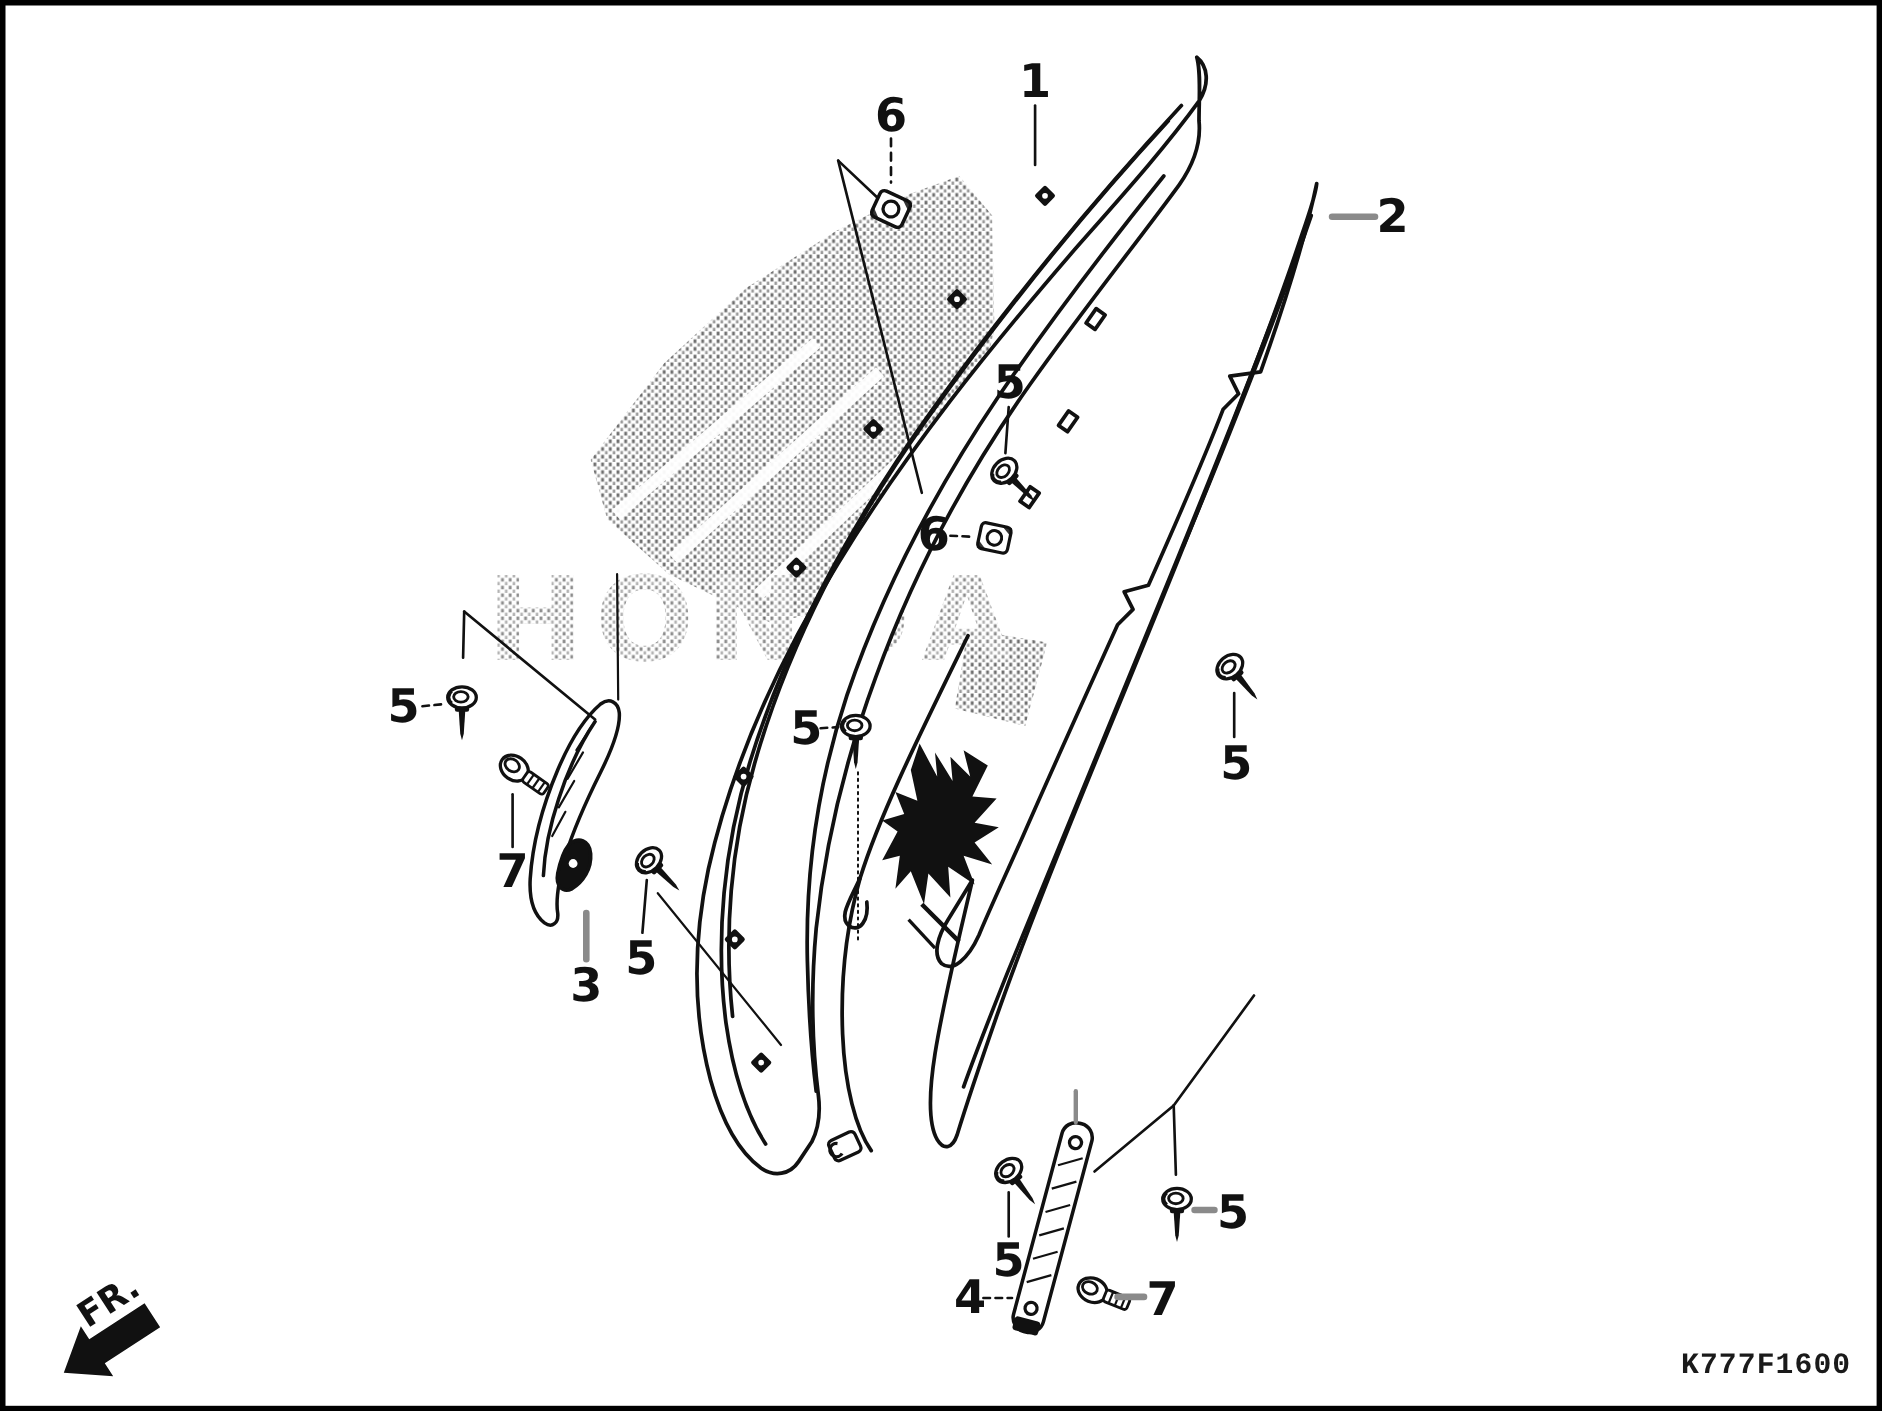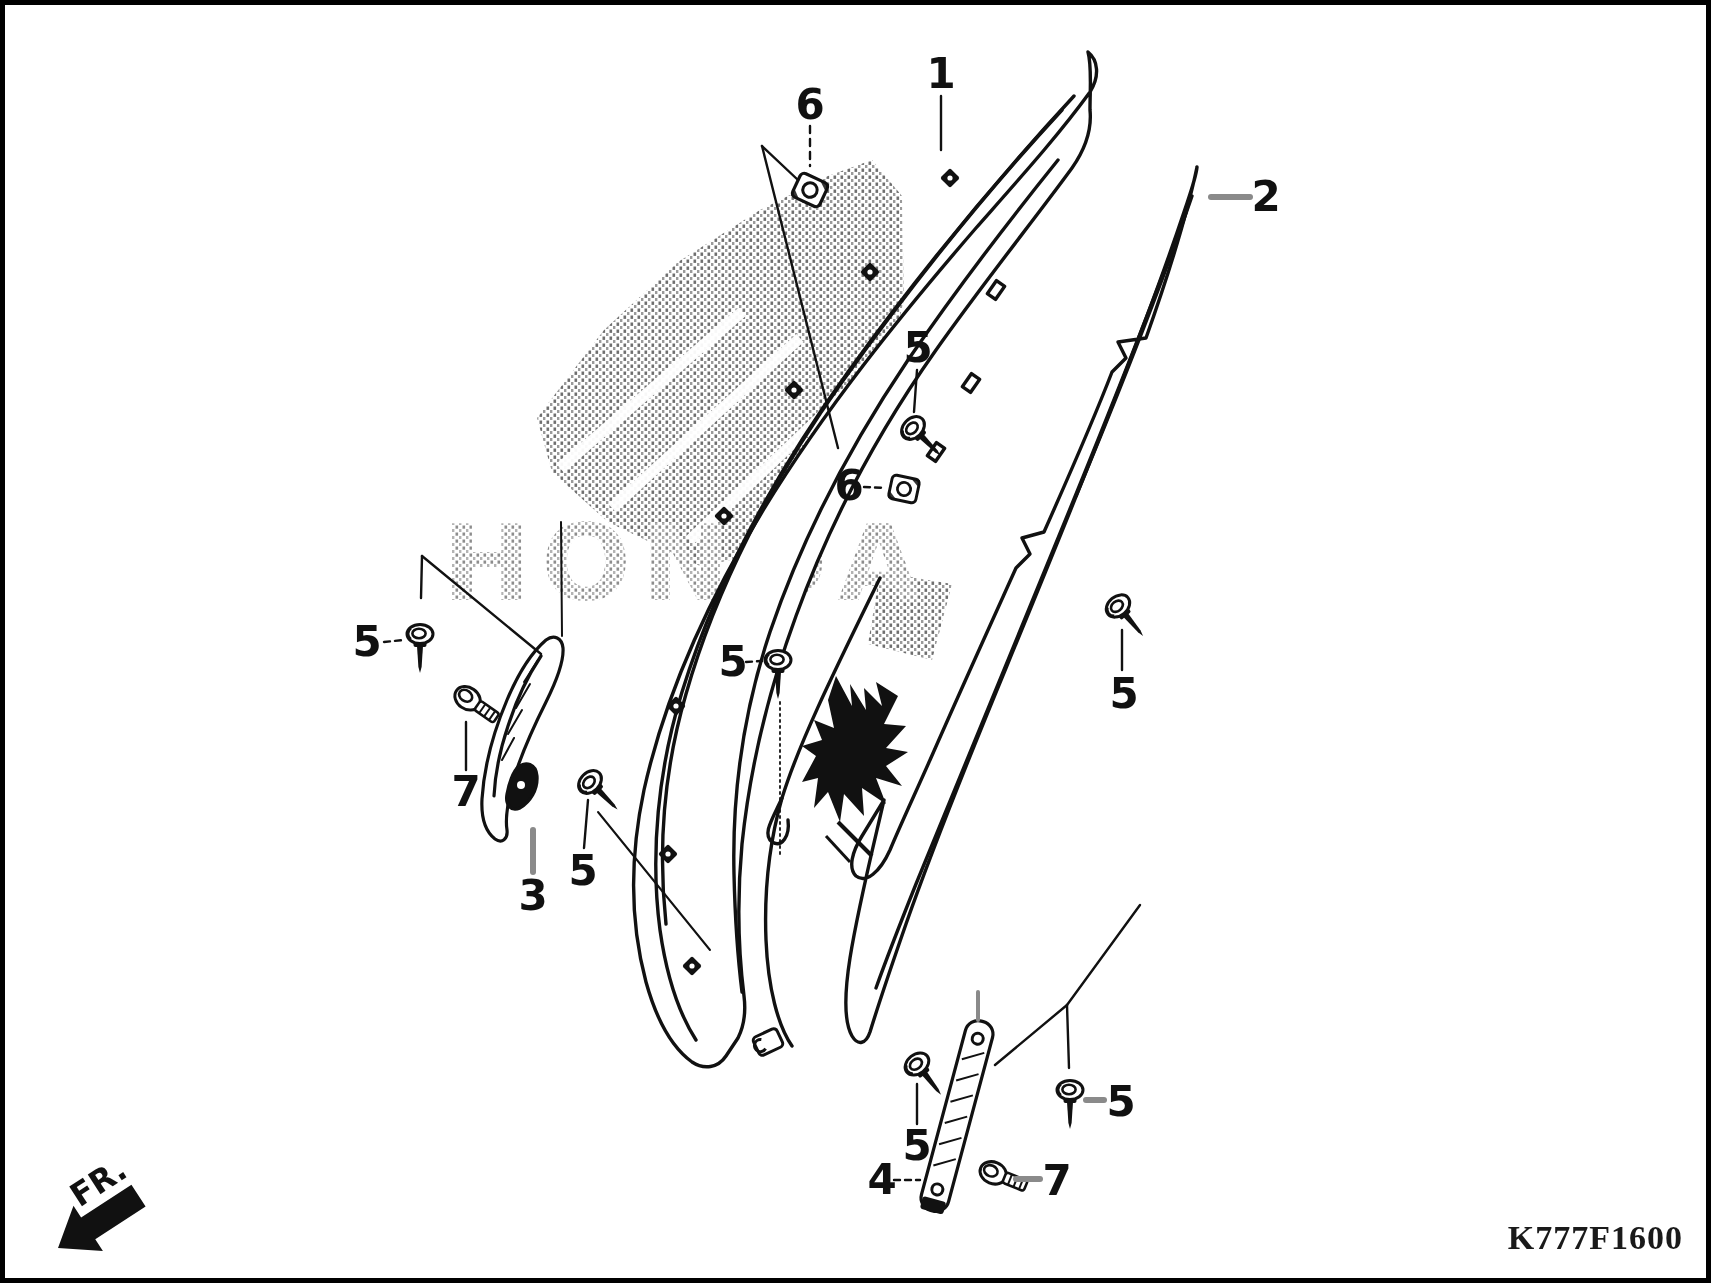--- a/index.html
+++ b/index.html
@@ -27,23 +27,23 @@
     font-size:42px;
     color:#111;
     line-height:1;
     letter-spacing:0;
     z-index:4;
     user-select:none;
   }
   #code-label{
     position:absolute;
     right:28px;bottom:26px;
-    font-family:Liberation Serif, serif;
+    font-family:Liberation Mono, monospace;
     font-weight:700;
-    font-size:34px;
+    font-size:27px;
     color:#1a1a1a;
     letter-spacing:1px;
     z-index:4;
   }
 </style>
 </head>
 <body>
 
 <div id="figure">
   <div id="frame-border"></div>

